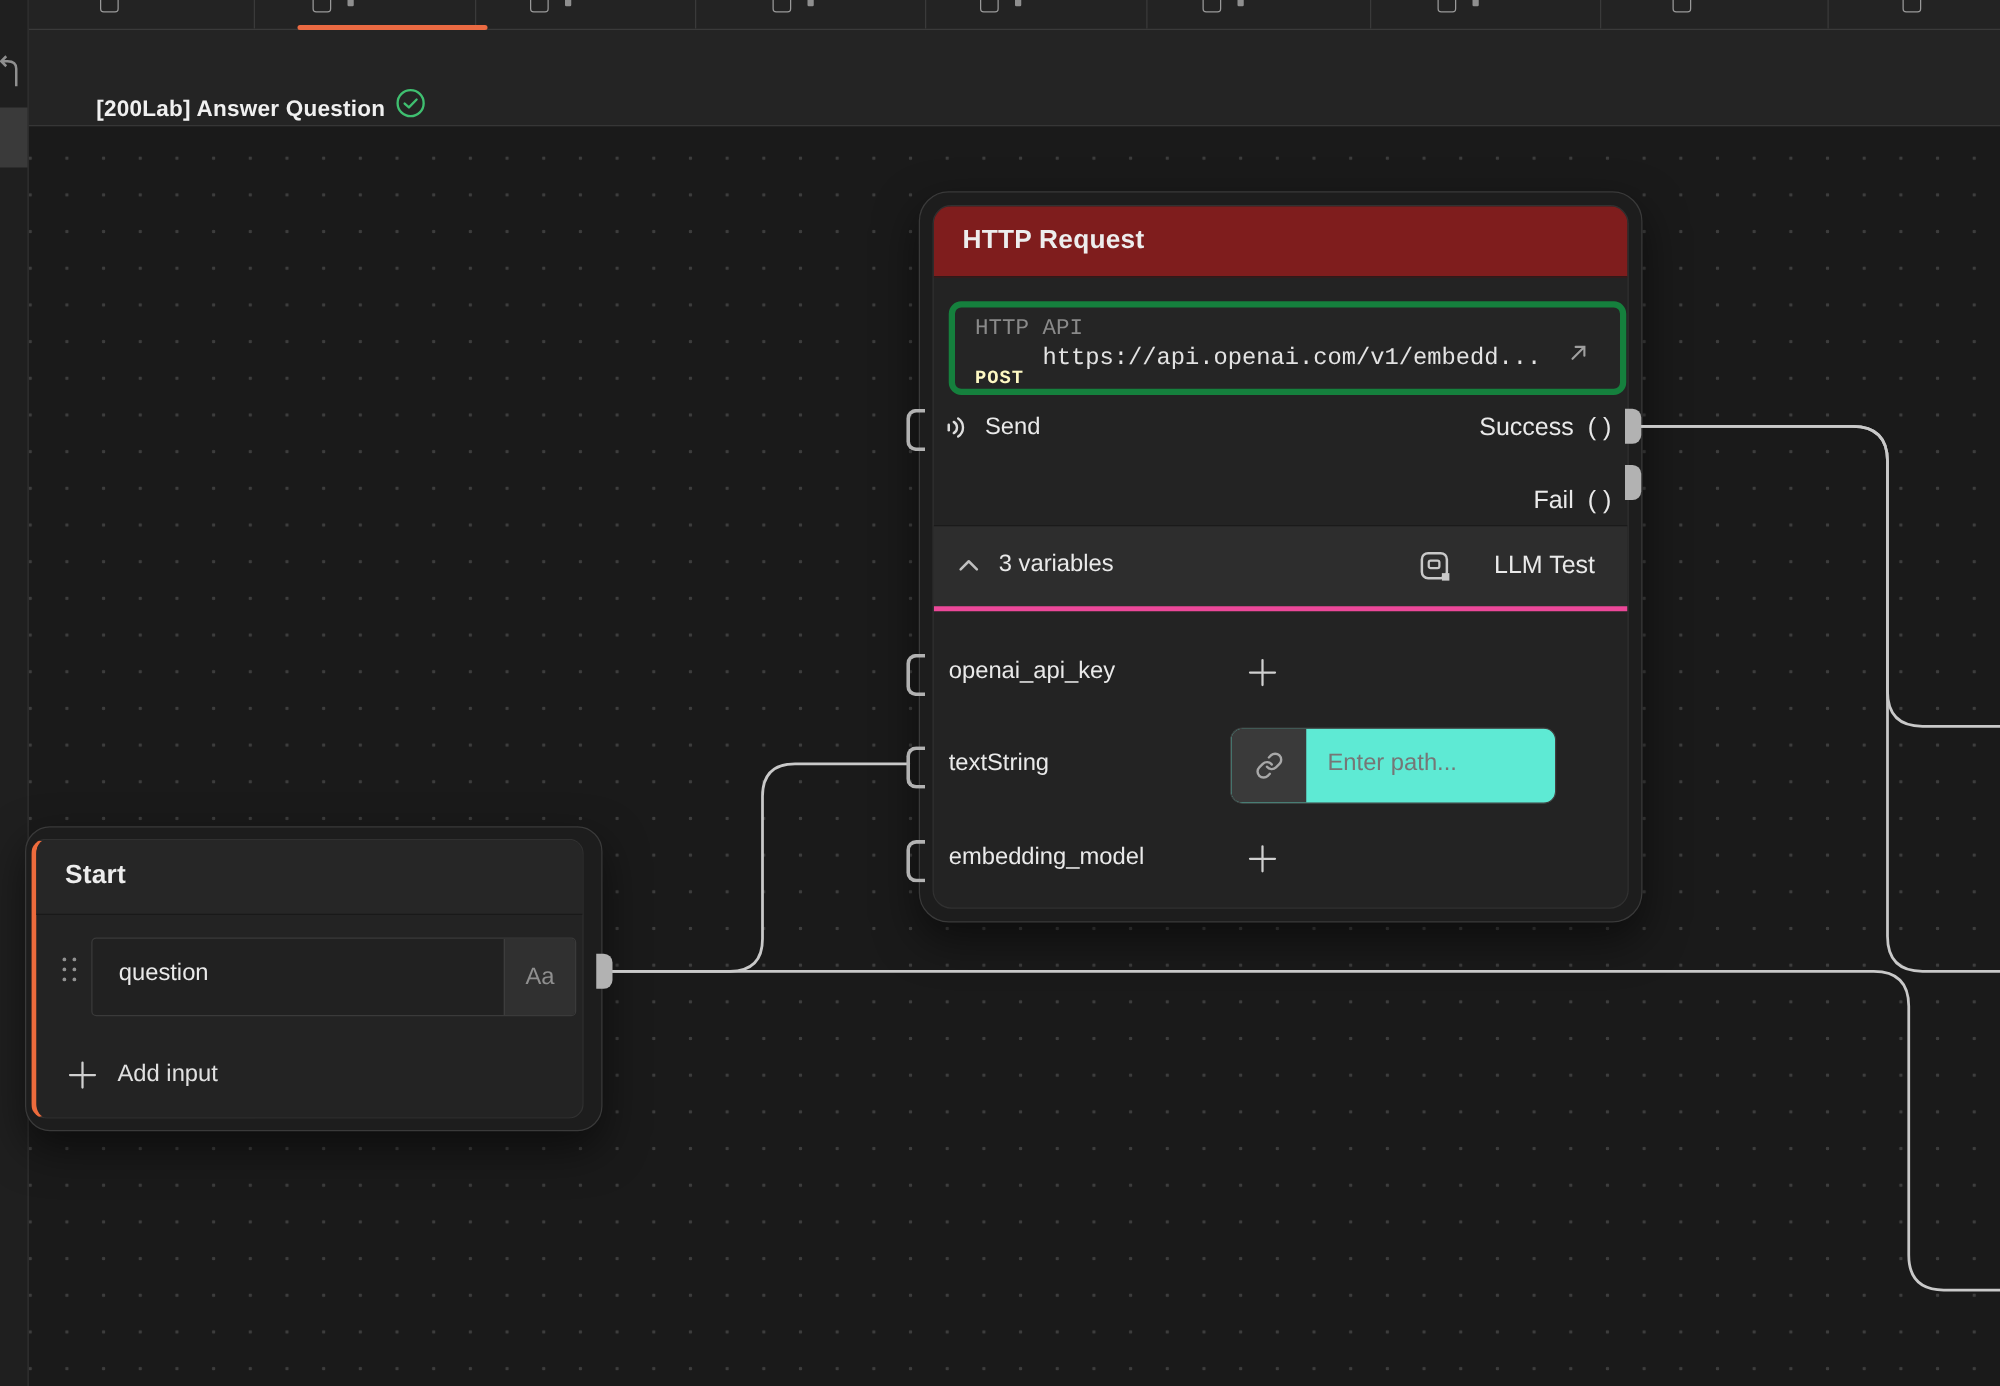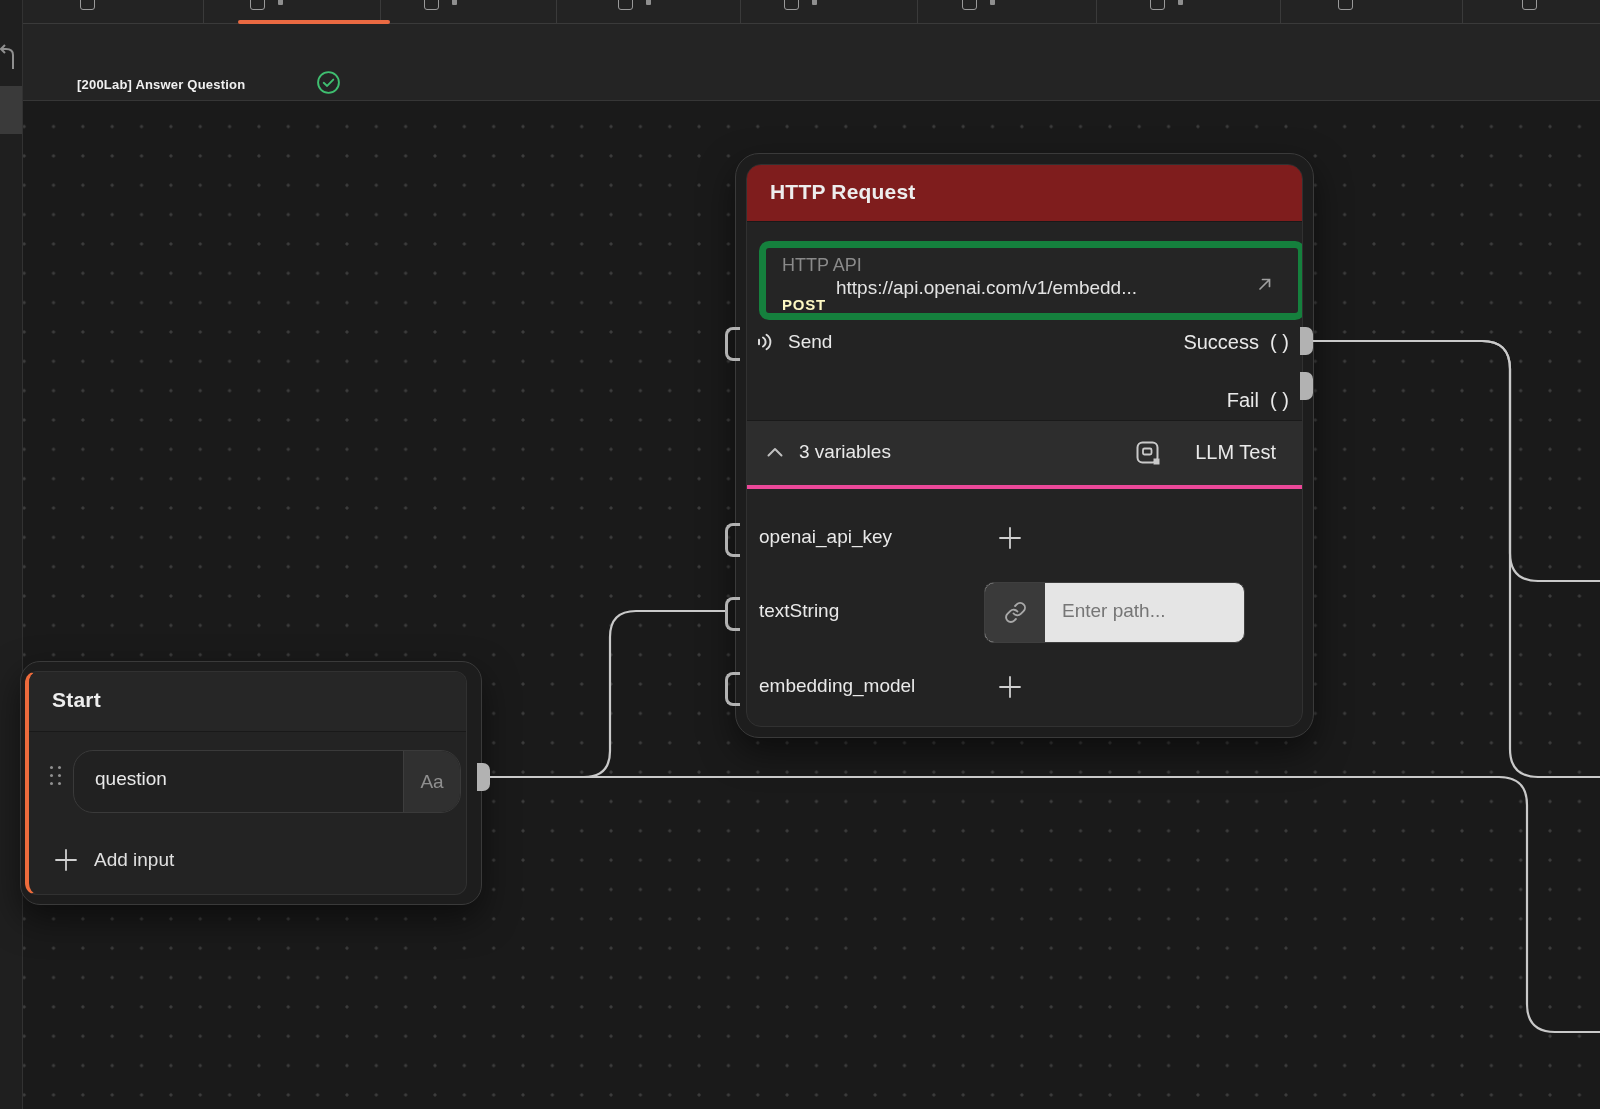--- a/index.html
+++ b/index.html
@@ -10,53 +10,53 @@
 
   
   #left-strip{left:0;top:0;width:22px;height:1109px;background:#1f1f1f;border-right:1px solid #323232;z-index:5;}
   #strip-sel{left:0;top:86px;width:22px;height:48px;background:#3a3a3a;}
   #tab-bar{left:22px;top:0;width:1578px;height:23px;background:#232323;border-bottom:1px solid #3a3a3a;z-index:4;overflow:hidden;}
   .tab-sep{position:absolute;top:0;width:1px;height:23px;background:#3a3a3a;}
   .tab-icon{position:absolute;top:-6px;width:13px;height:14px;border:1.5px solid #9a9a9a;border-radius:3px;}
   .tab-dot{position:absolute;top:-1px;width:5px;height:6px;background:#8f8f8f;border-radius:1px;}
   #active-underline{left:238px;top:20px;width:152px;height:3.5px;border-radius:2px;z-index:6;}
   #title-bar{left:22px;top:23px;width:1578px;height:77px;background:#242424;border-bottom:1px solid #363636;z-index:3;}
-  #flow-title{left:55px;top:54px;font-size:13px;font-weight:bold;color:#f0f0f0;letter-spacing:.2px;}
+  #flow-title{left:55px;top:54px;font-size:18px;font-weight:bold;color:#f0f0f0;letter-spacing:.2px;}
 
   
   #canvas{left:22px;top:100px;width:1578px;height:1009px;background-color:#1a1a1a;
     background-image:radial-gradient(circle,#3d3d3d 1.5px,rgba(0,0,0,0) 1.6px);
     background-size:29.35px 29.35px;background-position:-12.5px 11.9px;z-index:1;}
   #edges{left:0;top:0;width:1600px;height:1109px;z-index:10;pointer-events:none;}
 
   
   .node-outer{background:#1d1d1d;border:1px solid #3a3a3a;border-radius:24px;
     box-shadow:0 14px 34px rgba(0,0,0,.5);z-index:8;}
   .node-card{position:absolute;background:#232323;border:1px solid #313131;border-radius:15px;overflow:hidden;}
   .node-header{position:absolute;left:0;top:0;right:0;background:#7f1d1d;border-bottom:1px solid #191919;}
   .node-title{position:absolute;font-size:21px;font-weight:bold;color:#ededed;letter-spacing:.2px;}
   .port-in{position:absolute;width:12px;height:28px;border:3.5px solid #b2b2b2;border-right:none;
     border-radius:8px 0 0 8px;z-index:12;background:transparent;}
   .port-out{position:absolute;width:13px;height:28px;background:#b2b2b2;border-radius:0 7px 7px 0;z-index:12;}
   .row-label{font-size:19px;color:#e9e9e9;}
 
   
-  .api-box{position:absolute;border:7px solid #15803d;border-radius:10px;background:rgba(255,255,255,0.01);}
+  .api-box{position:absolute;border:5px solid #15803d;border-radius:10px;background:rgba(255,255,255,0.01);font-family:Liberation Mono, monospace;}
   .api-label{position:absolute;font-size:18px;color:#8a8a8a;}
   .api-method{position:absolute;font-size:15px;font-weight:bold;letter-spacing:.8px;}
   .api-url{position:absolute;font-size:19px;color:#e3e3e3;}
   .side-right{position:absolute;font-size:20px;color:#e9e9e9;text-align:right;}
   .vars-bar{position:absolute;left:0;right:0;background:#2d2d2d;border-top:1px solid #1a1a1a;border-bottom:4px solid #ec4899;}
-  .path-field{position:absolute;background:#e5e5e5;border:1px solid #3f3f3f;border-radius:10px;overflow:hidden;}
+  .path-field{position:absolute;background:#5eead4;border:1px solid #3f3f3f;border-radius:10px;overflow:hidden;}
   .path-link-seg{position:absolute;left:0;top:0;bottom:0;width:60px;background:#3a3a3a;}
   .path-placeholder{position:absolute;font-size:19px;color:#767676;}
 
   
   #start-card{border-left:4.5px solid #ed6b3c;}
-  .q-field{position:absolute;background:#212121;border:1px solid #3a3a3a;border-radius:20px;overflow:hidden;}
+  .q-field{position:absolute;background:#212121;border:1px solid #3a3a3a;border-radius:4px;overflow:hidden;}
   .q-badge{position:absolute;right:0;top:0;bottom:0;width:56px;background:#303030;border-left:1px solid #3d3d3d;
     display:flex;align-items:center;justify-content:center;font-size:19px;color:#8f8f8f;}
   .dots{display:grid;grid-template-columns:3.2px 3.2px;grid-auto-rows:3.2px;gap:4.6px;}
   .dots i{background:#909090;border-radius:50%;}
   .plus-label{font-size:19px;color:#e0e0e0;text-align:right;}
 </style>
 </head>
 <body>
 
 <div id="left-strip" class="abs">

